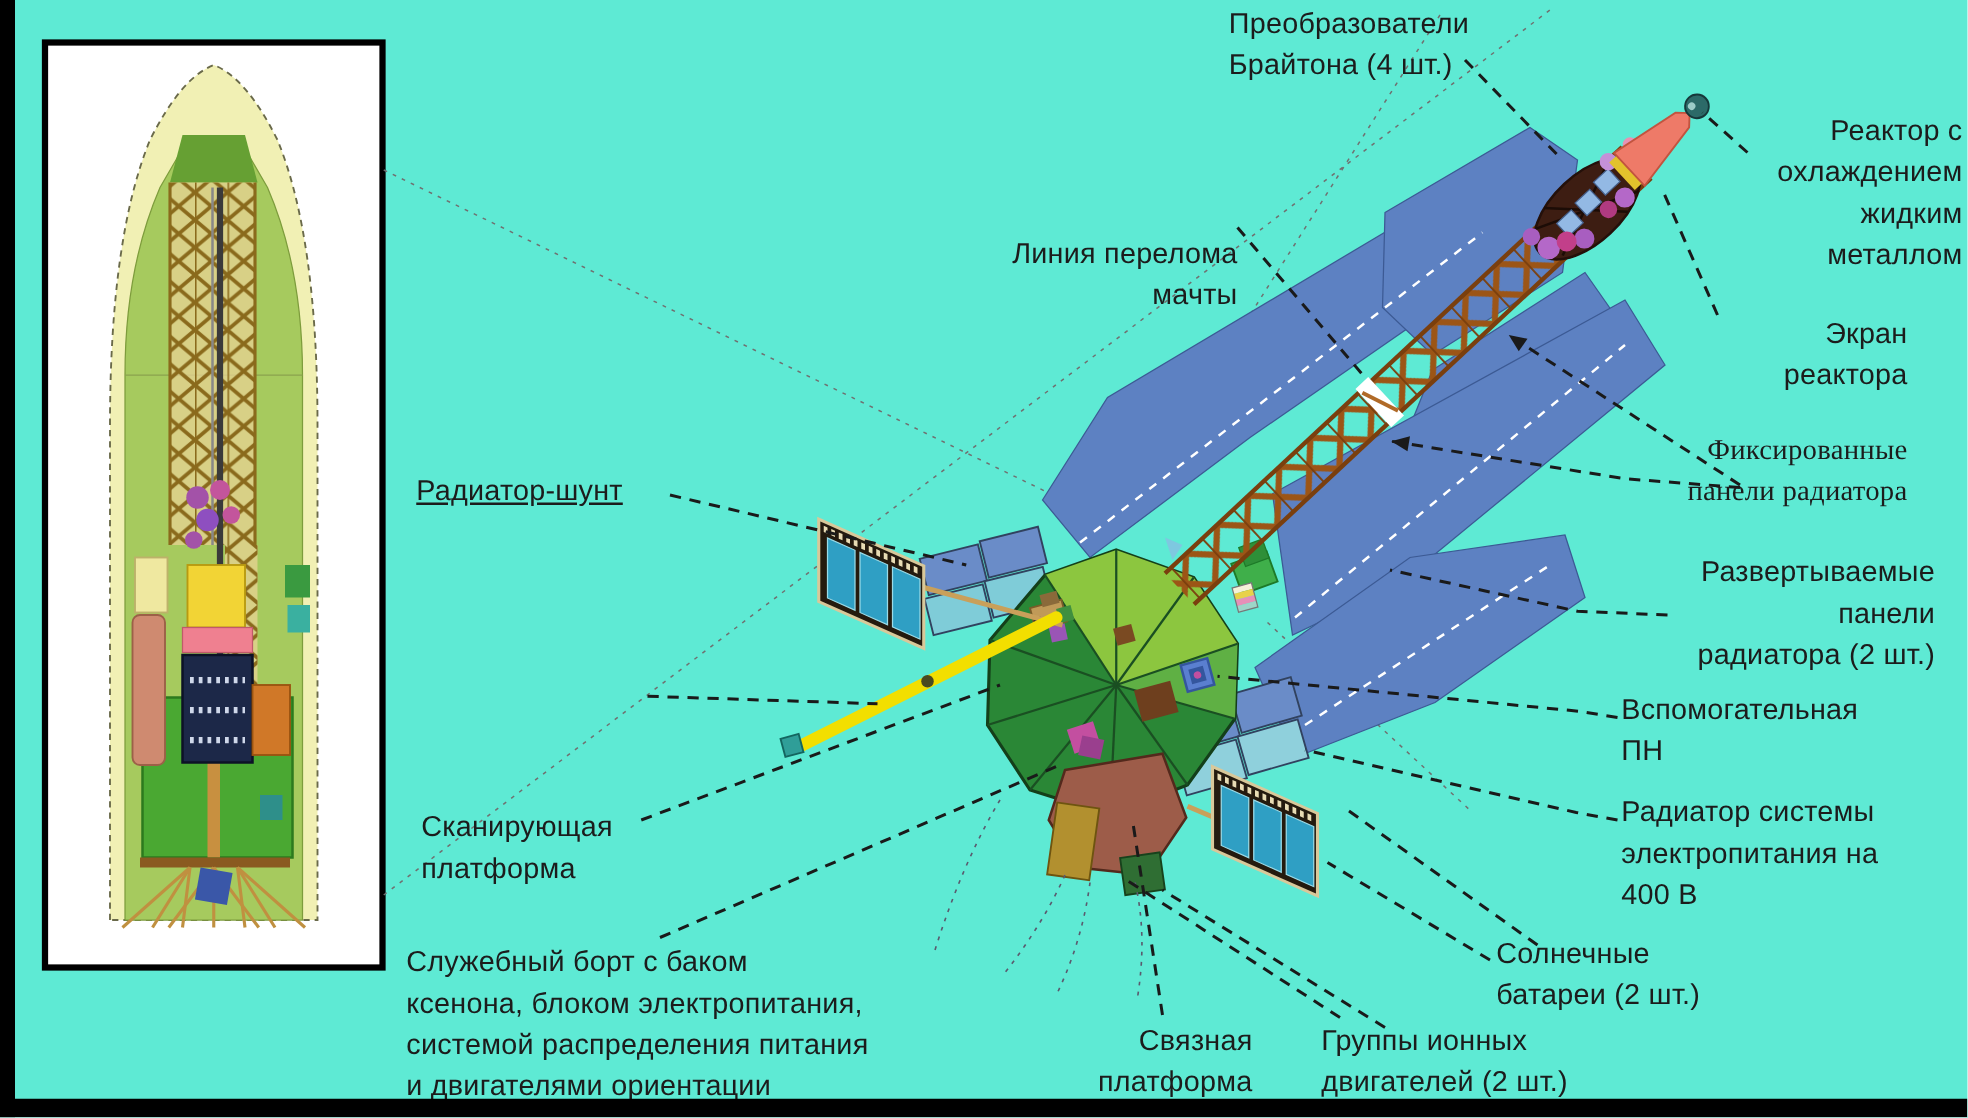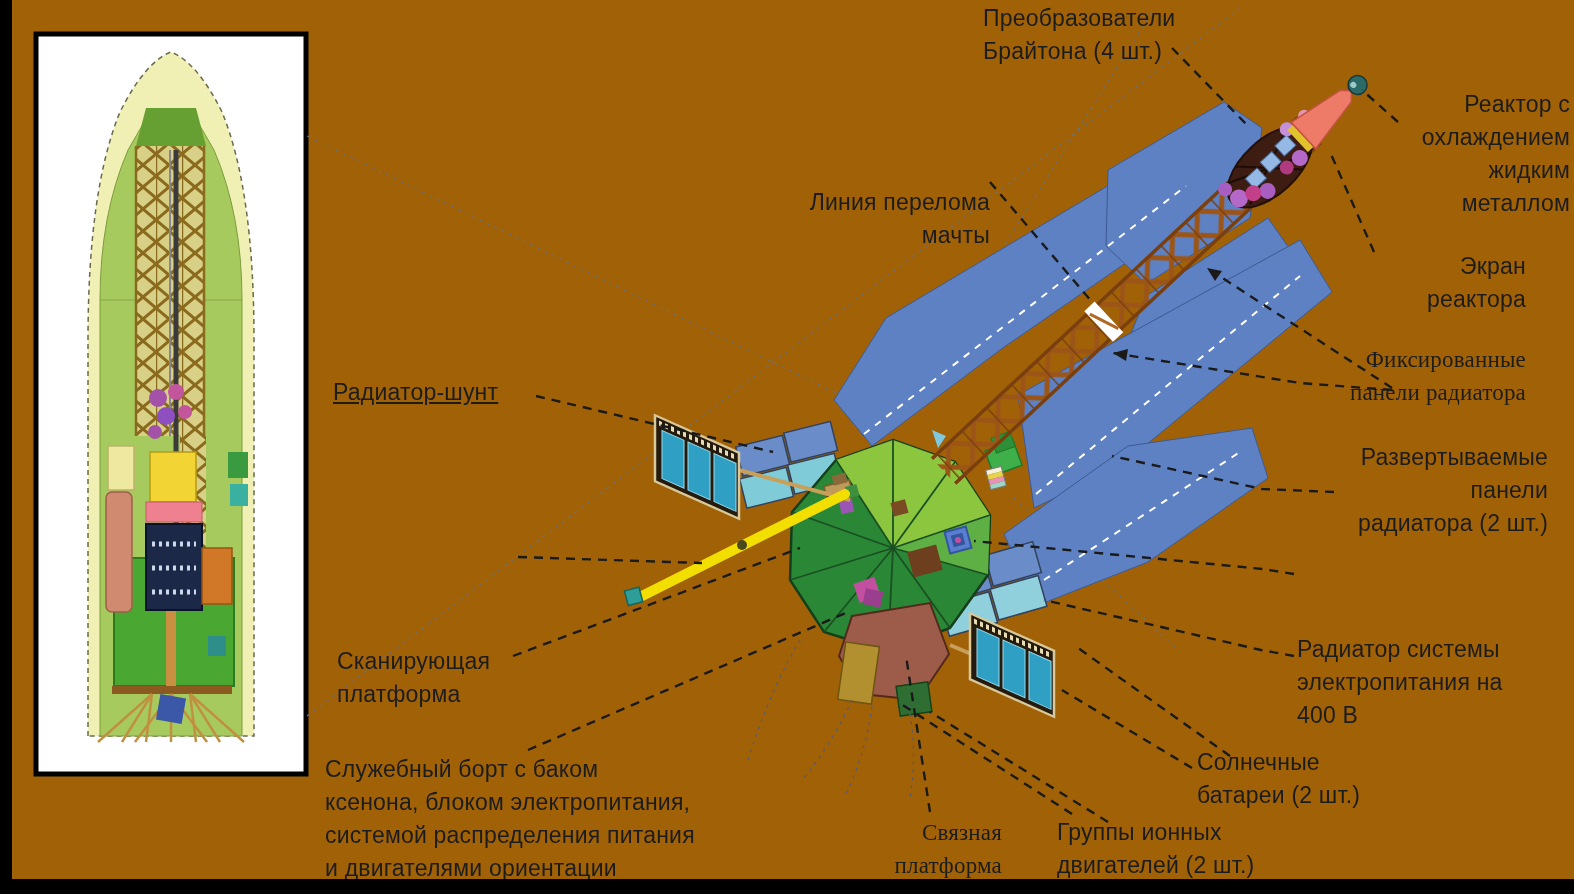--- a/index.html
+++ b/index.html
@@ -1,16 +1,16 @@
 <!DOCTYPE html>
 <html><head>
 <meta charset="utf-8">
 <style>
   html,body{margin:0;padding:0;background:#fff;}
-  #root{position:relative;width:1574px;height:894px;background:#a16207;overflow:hidden;
+  #root{position:relative;width:1574px;height:894px;background:#5eead4;overflow:hidden;
         font-family:"Liberation Sans", sans-serif;}
   .edge{position:absolute;background:#000;}
   #edge-left{left:0;top:0;width:12px;height:894px;}
   #edge-bottom{left:0;top:879px;width:1574px;height:15px;}
   svg{position:absolute;left:0;top:0;}
   .callout-label{position:absolute;color:#1c1c1c;font-size:23px;line-height:33px;
                  white-space:pre-line;letter-spacing:0.2px;}
   .al-c{text-align:right;}
   .al-l{text-align:left;}
 </style>
@@ -275,28 +275,30 @@
 металлом</div>
   <div class="callout-label al-c" style="left:1336px;top:250px;width:190px;">Экран
 реактора</div>
   <div class="callout-label al-c" style="left:780px;top:174px;width:210px;margin-top:12px;">Линия перелома
 мачты</div>
   <div class="callout-label al-c" style="left:1296px;top:343px;width:230px;font-family:Liberation Serif, serif;">Фиксированные
 панели радиатора</div>
   <div class="callout-label al-c" style="left:1318px;top:441px;width:230px;">Развертываемые
 панели
 радиатора (2 шт.)</div>
+  <div class="callout-label al-l" style="left:1297px;top:551px;width:250px;">Вспомогательная
+ПН</div>
   <div class="callout-label al-l" style="left:1297px;top:633px;width:270px;">Радиатор системы
 электропитания на
 400 В</div>
   <div class="callout-label al-l" style="left:1197px;top:746px;width:230px;">Солнечные
 батареи (2 шт.)</div>
   <div class="callout-label al-l" style="left:1057px;top:816px;width:260px;">Группы ионных
 двигателей (2 шт.)</div>
-  <div class="callout-label al-c" style="left:862px;top:816px;width:140px;font-family:Liberation Serif, serif;">Связная
+  <div class="callout-label al-c" style="left:862px;top:816px;width:140px;">Связная
 платформа</div>
   <div class="callout-label al-l" style="left:325px;top:753px;width:430px;">Служебный борт с баком
 ксенона, блоком электропитания,
 системой распределения питания
 и двигателями ориентации</div>
   <div class="callout-label al-l" style="left:337px;top:645px;width:210px;">Сканирующая
 платформа</div>
   <div class="callout-label al-l" style="left:333px;top:376px;width:220px;text-decoration:underline;">Радиатор-шунт</div>
 
   <div id="edge-left" class="edge"></div>

